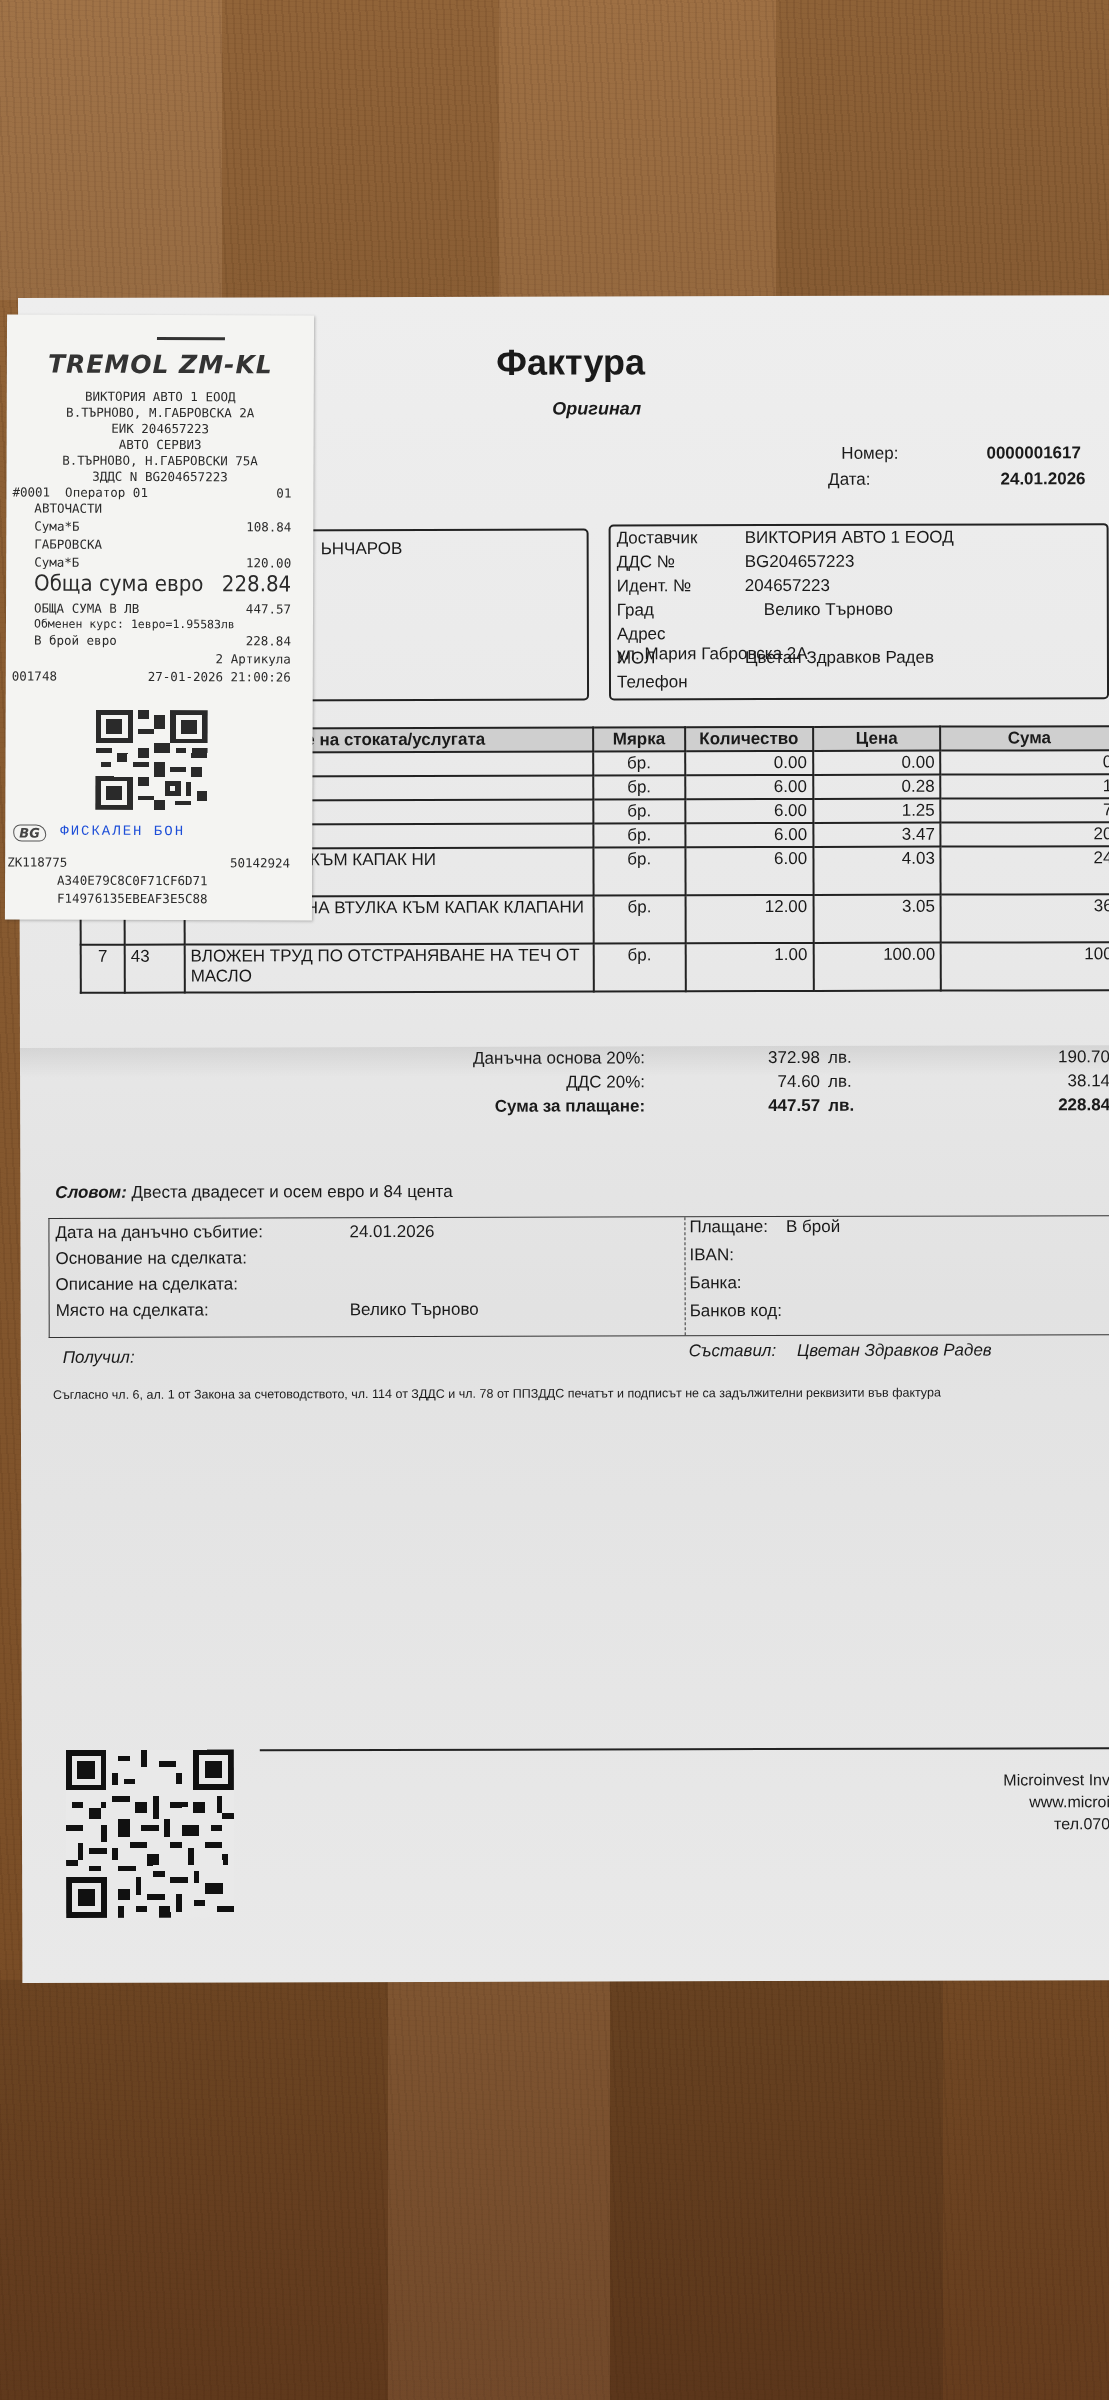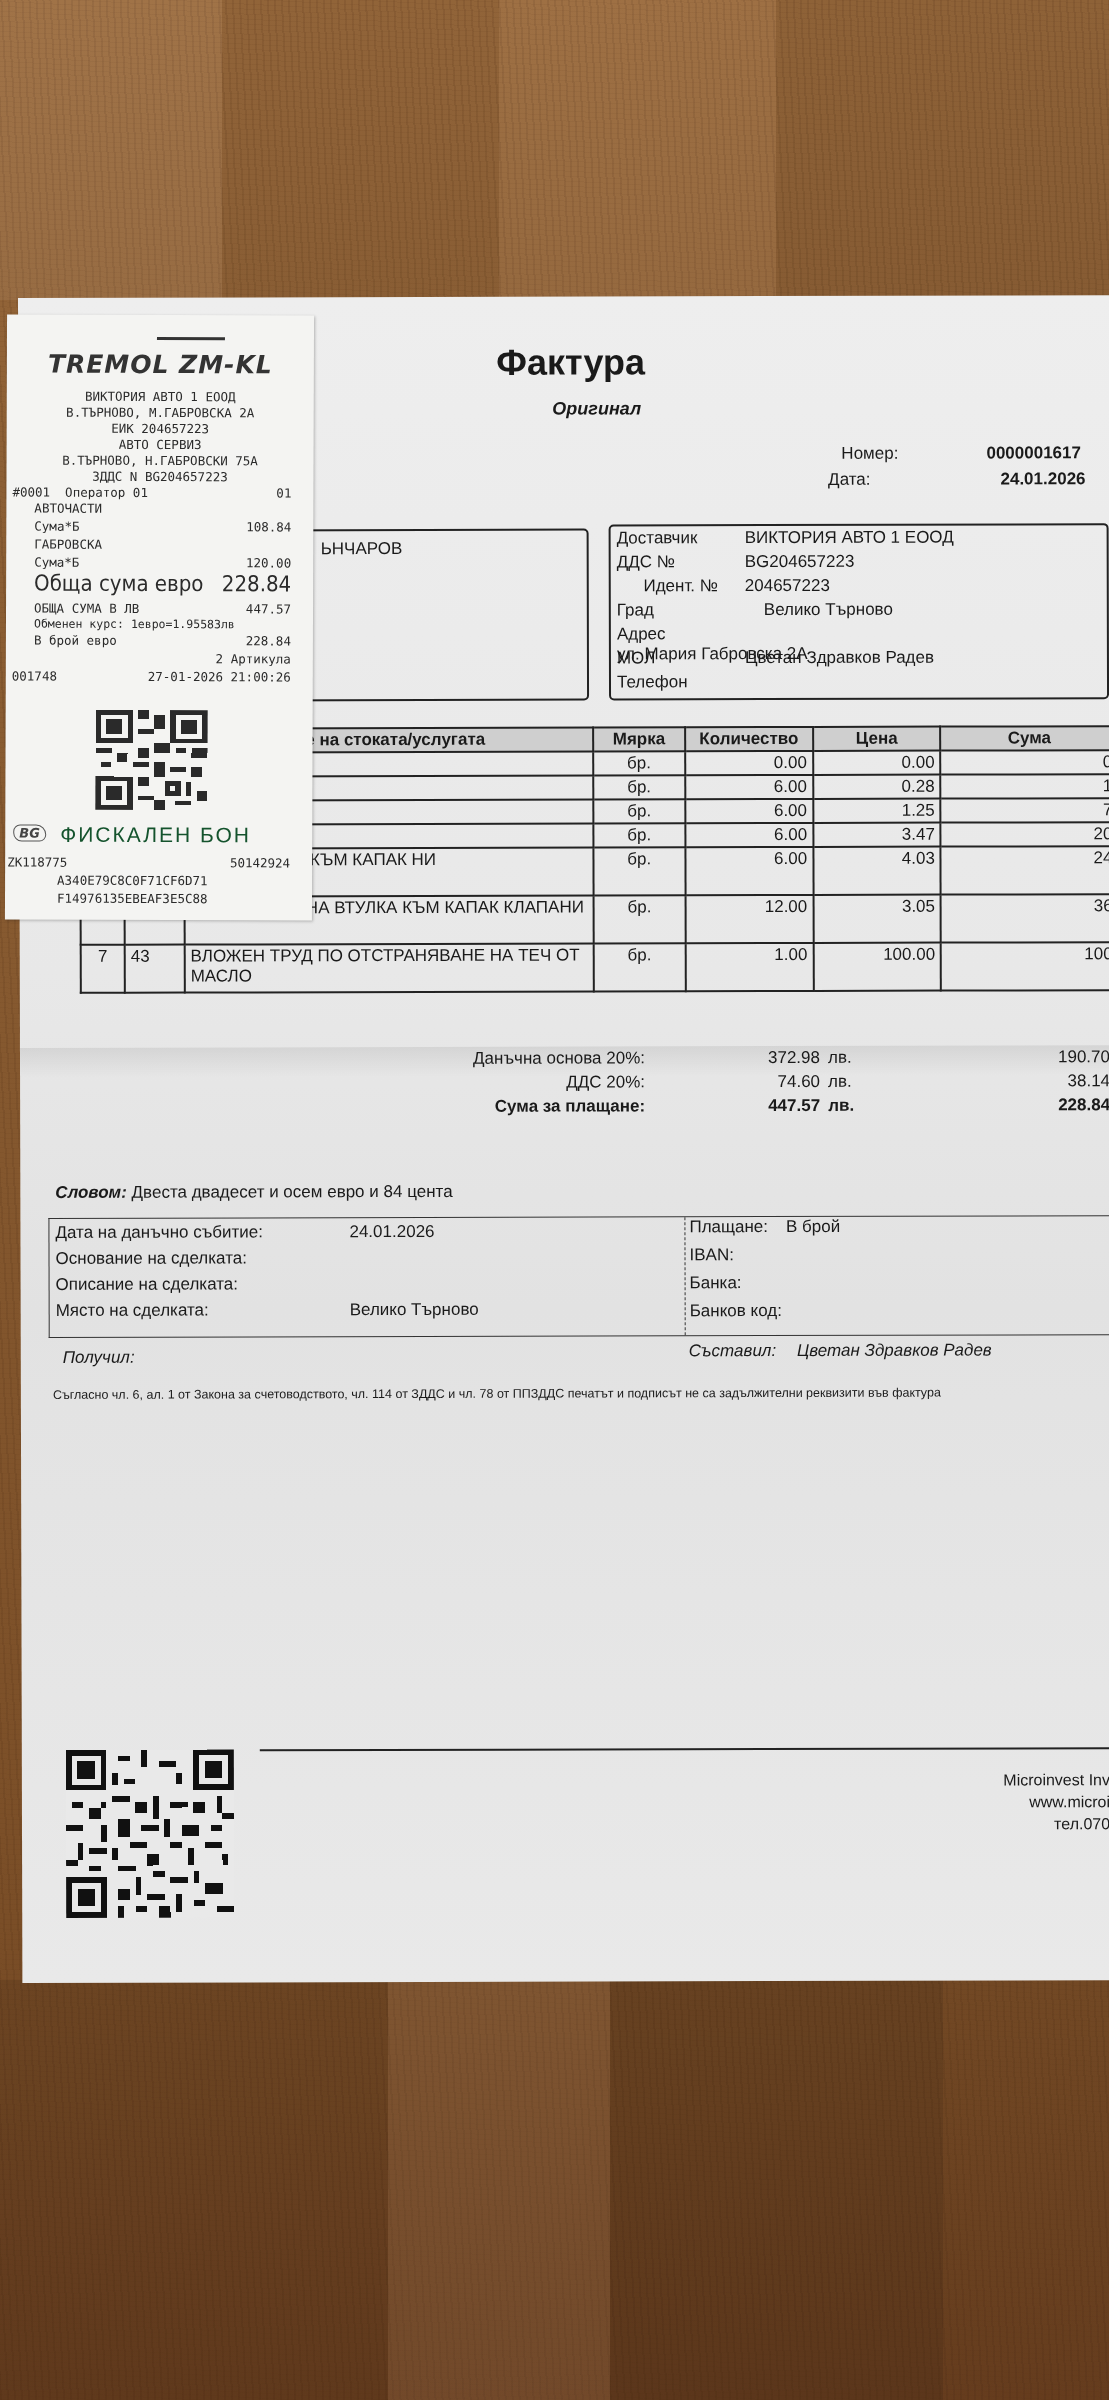--- a/index.html
+++ b/index.html
@@ -80,21 +80,21 @@
   .r-line { position: absolute; left: 0; right: 0; white-space: nowrap; }
   .r-center { text-align: center; }
   .r-logo-bar { position: absolute; left: 150px; top: 22px; width: 68px; border-top: 3px solid #333; }
   .r-logo { position: absolute; left: 0; right: 0; top: 35px; text-align: center;
     font-family: "DejaVu Sans", sans-serif; font-style: italic; font-weight: bold; font-size: 25px; letter-spacing: 1px; color: #333; }
   .r-lr { display: flex; justify-content: space-between; padding: 0 22px 0 28px; }
   .r-big { font-size: 22px; font-family: "DejaVu Sans Condensed", "DejaVu Sans", sans-serif; }
   .r-qr { position: absolute; left: 90px; top: 395px; width: 112px; height: 100px; }
   .r-bg { position: absolute; left: 8px; top: 510px; font-family: "DejaVu Sans", sans-serif; font-size: 13px; font-style: italic; font-weight: bold;
     border: 1.5px solid #555; border-radius: 8px 12px 8px 10px; padding: 0 5px; color: #444; }
-  .r-fiscal { position: absolute; left: 55px; top: 508px; font-family: Liberation Sans, sans-serif; font-size: 21px; letter-spacing: 2px; color: #14532d; }
+  .r-fiscal { position: absolute; left: 55px; top: 508px; font-family: Liberation Mono, monospace; font-size: 14px; letter-spacing: 2px; color: #1d4ed8; }
 </style>
 </head>
 <body>
 
 <div class="wood-block" style="left:0;top:0;width:1109px;height:300px;background:linear-gradient(90deg,rgba(255,255,255,0.06) 0 20%,rgba(0,0,0,0.06) 20% 45%,rgba(255,255,255,0.04) 45% 70%,rgba(0,0,0,0.08) 70% 100%);"></div>
 <div class="wood-block" style="left:0;top:1980px;width:1109px;height:420px;background:linear-gradient(90deg,rgba(0,0,0,0.1) 0 35%,rgba(255,255,255,0.05) 35% 55%,rgba(0,0,0,0.14) 55% 85%,rgba(0,0,0,0.05) 85% 100%);"></div>
 
 <div class="invoice">
   <div class="fold"></div>
 
@@ -116,21 +116,21 @@
 
   <div class="box supplier-box">
     <div class="sup-row" style="top:2px;align-items:flex-end;">
         <span class="sup-label">Доставчик</span>
         <span>ВИКТОРИЯ АВТО 1 ЕООД</span>
       </div>
     <div class="sup-row" style="top:26px;">
         <span class="sup-label">ДДС №</span>
         <span>BG204657223</span>
       </div>
-    <div class="sup-row" style="top:50px;text-align:center;">
+    <div class="sup-row" style="top:50px;">
         <span class="sup-label">Идент. №</span>
         <span>204657223</span>
       </div>
     <div class="sup-row" style="top:74px;gap:19px;">
         <span class="sup-label">Град</span>
         <span>Велико Търново</span>
       </div>
     <div class="sup-row" style="top:98px;flex-direction:column;">
         <span class="sup-label">Адрес</span>
         <span>ул. Мария Габровска 2А</span>

